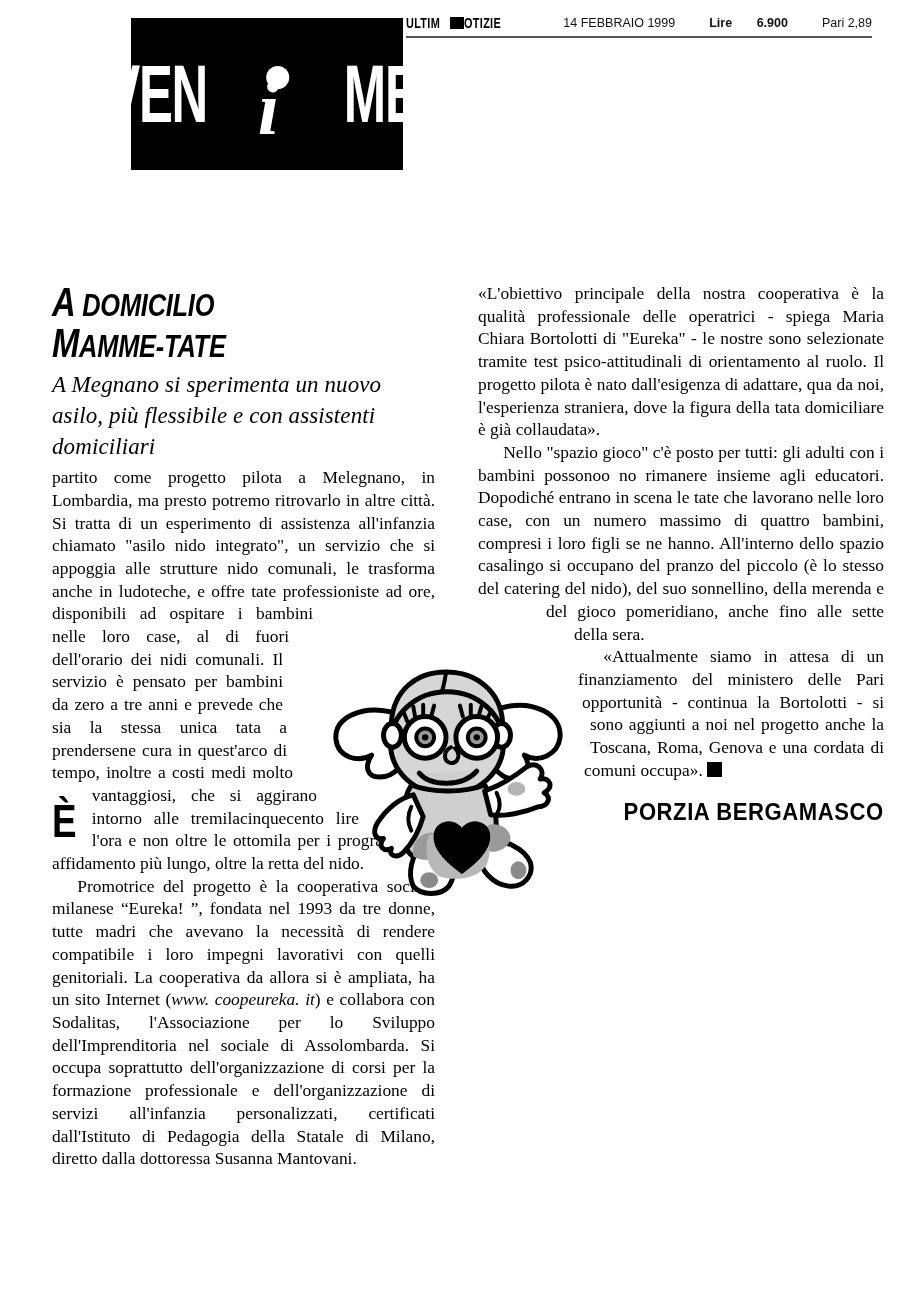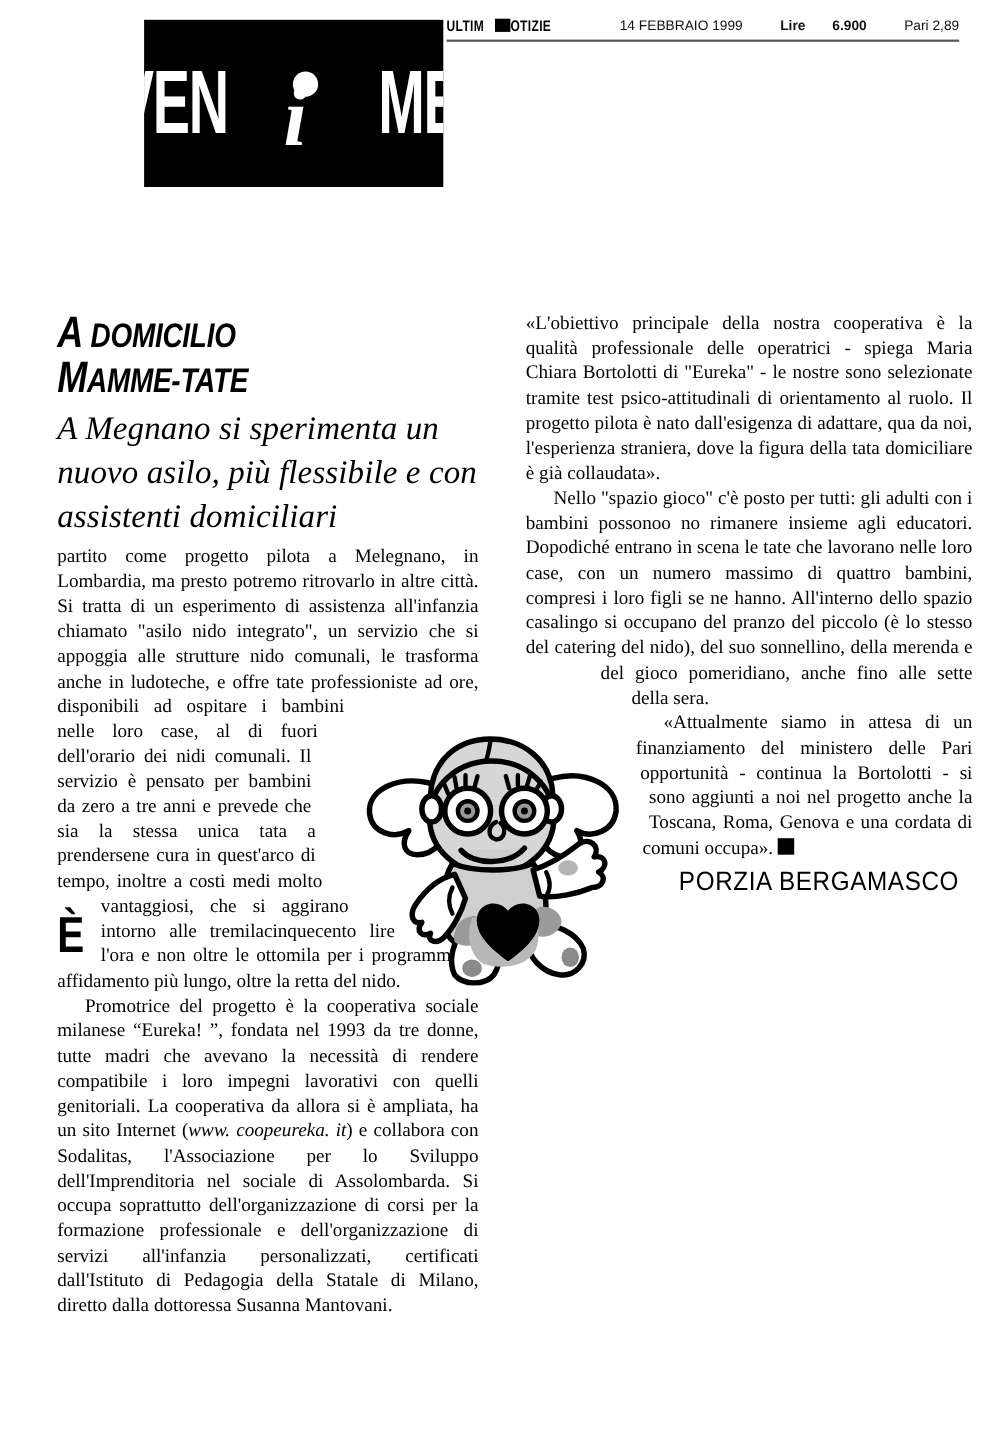--- a/index.html
+++ b/index.html
@@ -214,21 +214,21 @@
     display: inline-block;
     transform: scaleX(0.82);
     transform-origin: left center;
   }
   .headline .cap { font-size: 40px; }
   .headline .sc { font-size: 31px; }
 
   .standfirst {
     font-family: "Liberation Serif", "DejaVu Serif", serif;
     font-style: italic;
-    font-size: 30px;
+    font-size: 23px;
     line-height: 1.33;
     margin: 6px 0 4px 0;
     letter-spacing: 0.1px;
   }
 
   
   .body-txt {
     font-family: "Liberation Serif", "DejaVu Serif", serif;
     font-size: 17.4px;
     line-height: 1.305;
@@ -270,26 +270,26 @@
   
   .endmark {
     display: inline-block;
     width: 15px;
     height: 15px;
     background: #000;
     vertical-align: -1px;
     margin-left: 4px;
   }
   .byline {
-    text-align: center;
-    font-family: "Liberation Sans Narrow", "Liberation Sans", sans-serif;
-    font-weight: normal;
+    text-align: right;
+    font-family: "Liberation Sans Narrow", "Liberation Sans", sans-serif;
+    font-weight: bold;
     font-size: 24px;
     letter-spacing: 0.6px;
-    margin-top: 7px;
+    margin-top: 17px;
     white-space: nowrap;
   }
   .byline .sqz { display:inline-block; transform: scaleX(0.92); transform-origin: right center; }
 
   
   .doll {
     position: absolute;
     left: 328px;
     top: 660px;
     width: 238px;

